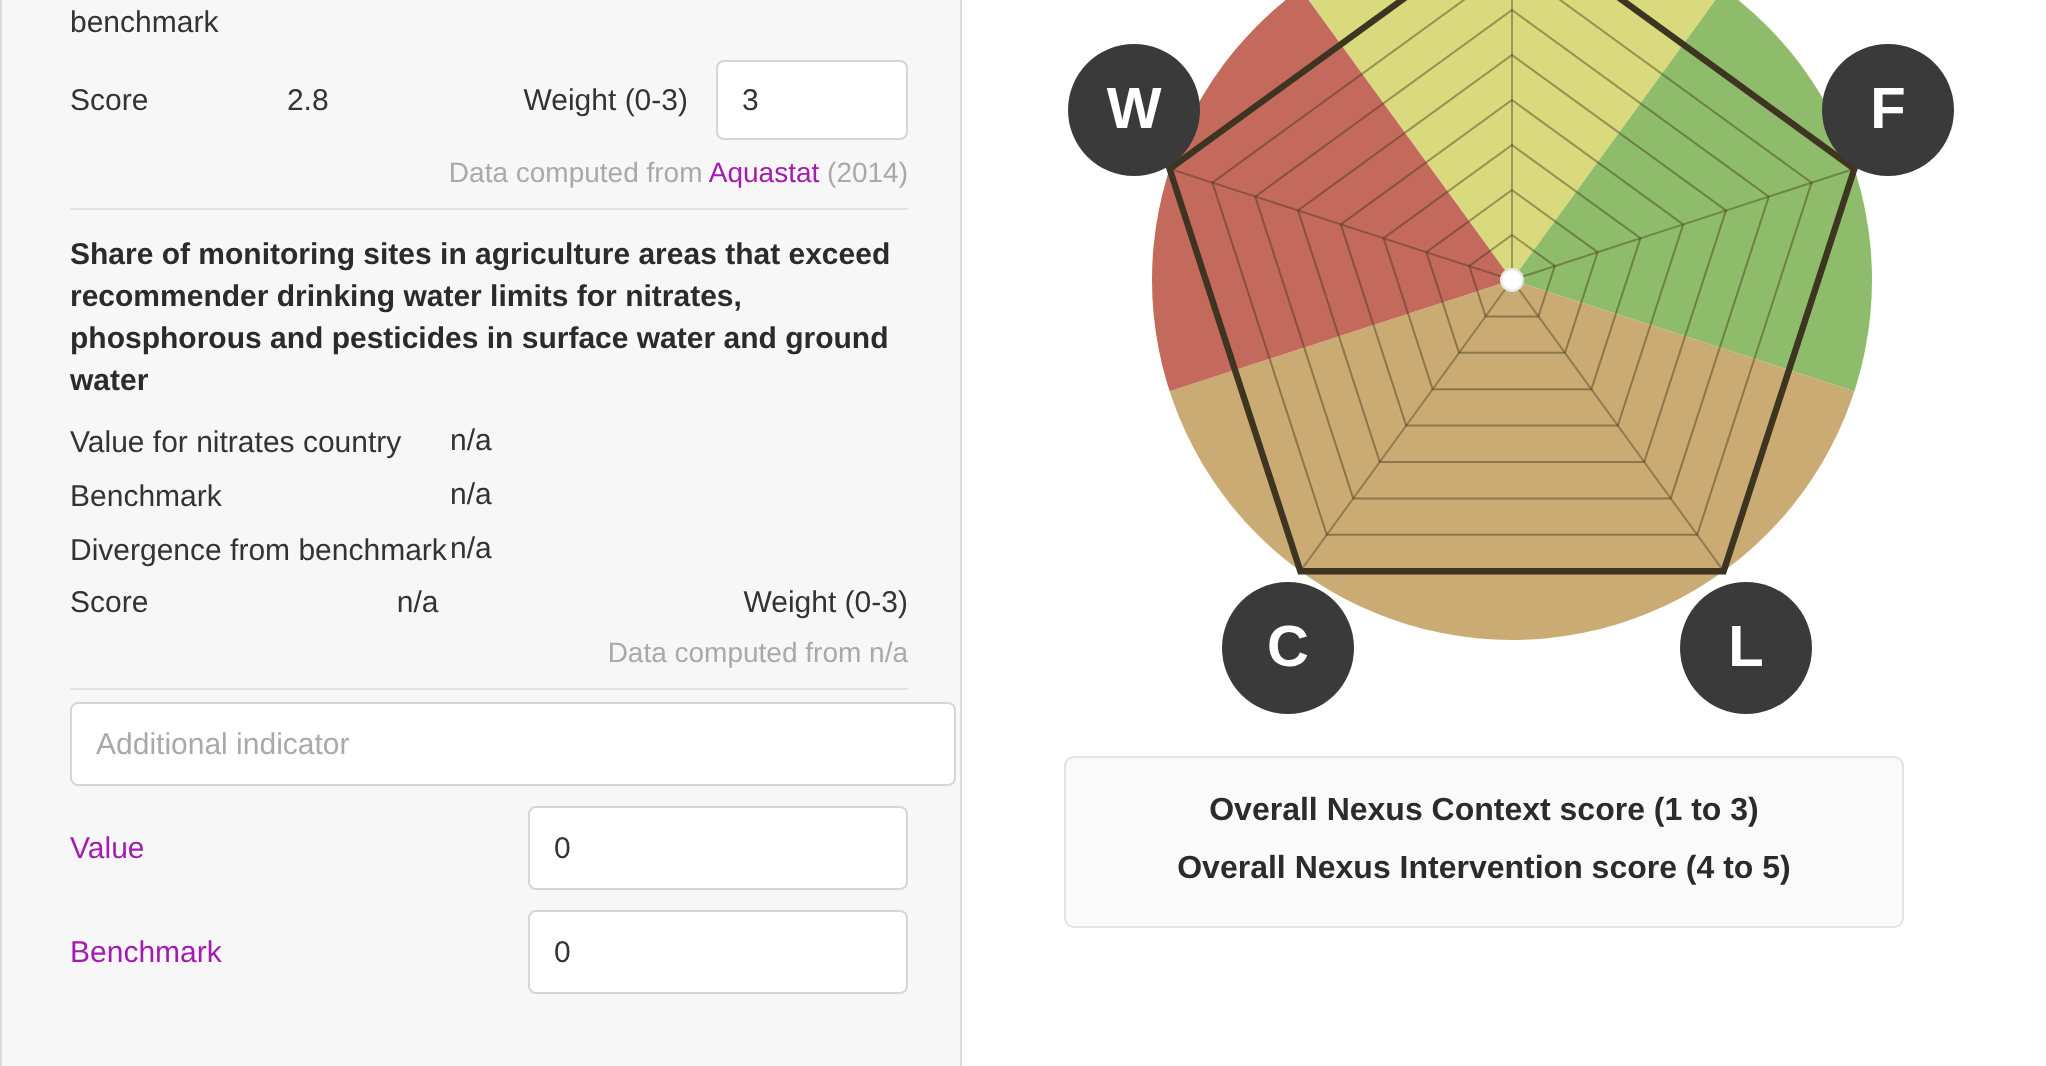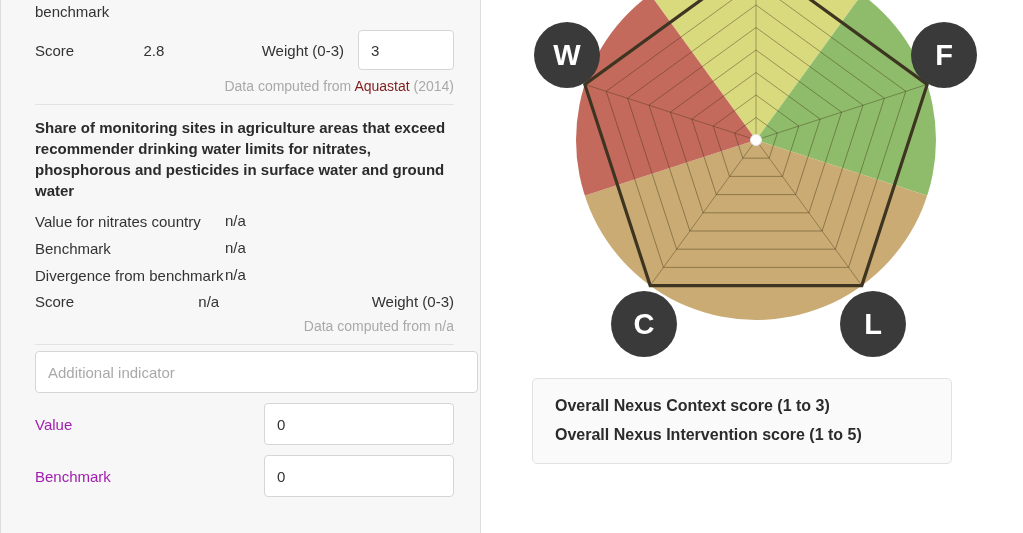--- a/index.html
+++ b/index.html
@@ -53,21 +53,21 @@
   }
   .inp::placeholder{color:#a9a9a9;}
   .weight-box{width:96px;margin-left:14px;}
 
   .src{
     text-align:right;
     color:#a9a9a9;
     font-size:14px;
     margin-top:8px;
   }
-  .src a{color:#7f1d1d;text-decoration:none;}
+  .src a{color:#a21caf;text-decoration:none;}
 
   .ind-title{
     font-weight:bold;
     font-size:15px;
     line-height:1.40;
     color:#2b2b2b;
     margin:0;
     position:relative;
   }
   .badge{
@@ -118,20 +118,21 @@
     border:1px solid #e2e2e2;
     border-radius:5px;
     background:#fafafa;
     padding:17px 22px 18px;
   }
   .legend-line{
     font-weight:bold;
     font-size:16px;
     line-height:1.25;
     color:#2b2b2b;
+    text-align:center;
   }
   .legend-line + .legend-line{margin-top:9px;}
 </style>
 </head>
 <body>
 
 <div id="root">
 
   <div class="left-col">
     <div class="panel-inner">
@@ -251,17 +252,17 @@
       <div class="axis-bubble" style="left:51px;top:347px;">
         <span>C</span>
       </div>
       <div class="axis-bubble" style="left:280px;top:347px;">
         <span>L</span>
       </div>
     </div>
 
     <div class="legend-card">
       <div class="legend-line">Overall Nexus Context score (1 to 3)</div>
-      <div class="legend-line">Overall Nexus Intervention score (1 to 5)</div>
+      <div class="legend-line">Overall Nexus Intervention score (4 to 5)</div>
     </div>
 
   </div>
 </div>
 
 </body></html>

